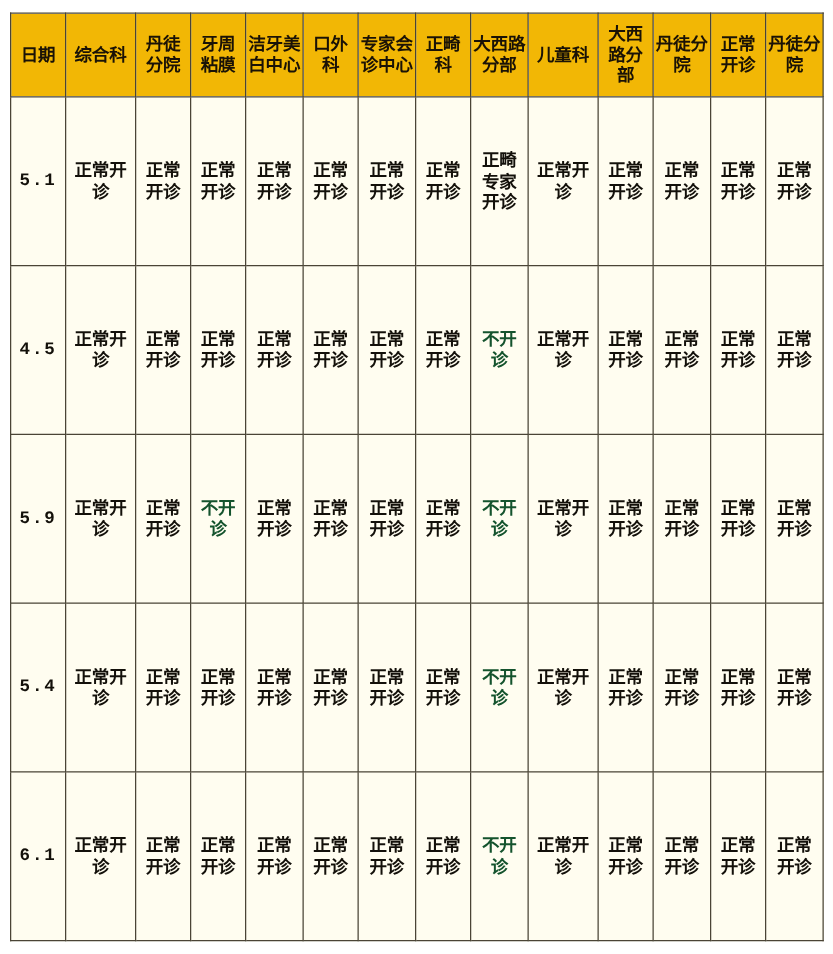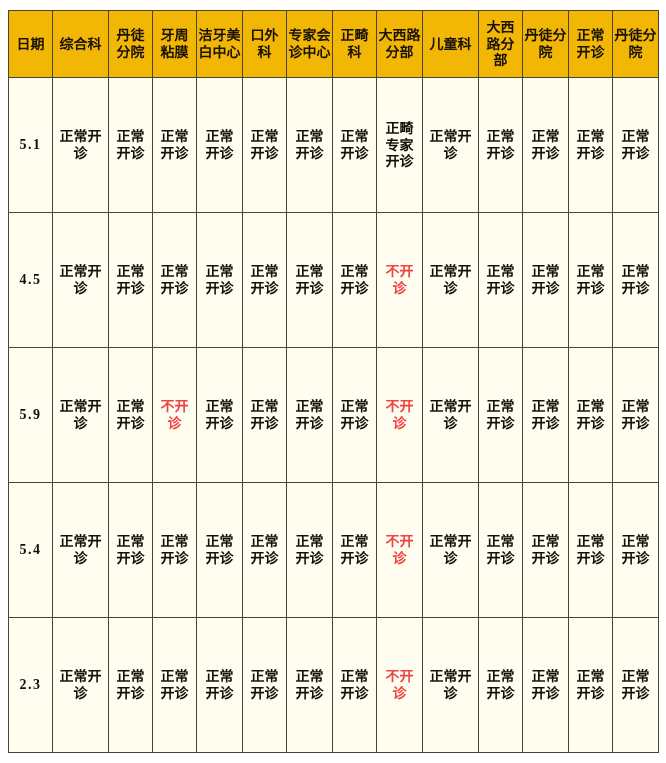--- a/index.html
+++ b/index.html
@@ -61,30 +61,30 @@
     font-size: 14px;
     color: #13100a;
     font-weight: bold;
     padding: 2px 2px;
   }
   tbody td .cell {
     display: block;
   }
 
   td.date-cell {
-    font-family: Liberation Serif, serif;
+    font-family: Liberation Mono, monospace;
     font-size: 14px;
     font-weight: bold;
     letter-spacing: 1.5px;
     color: #13100a;
   }
 
   td.status-closed .cell,
   .closed {
-    color: #ef4444;
+    color: #14532d;
   }
   td.status-open .cell {
     color: #13100a;
   }
 
   
   col.c-date    { width: 44px; }
   col.c-wide    { width: 56px; }
   col.c-narrow  { width: 44px; }
   col.c-mid     { width: 46px; }
@@ -319,21 +319,21 @@
             <span class="cell">正常开诊</span>
           </td>
           <td class="status-open">
             <span class="cell">正常开诊</span>
           </td>
           <td class="status-open">
             <span class="cell">正常开诊</span>
           </td>
         </tr>
         <tr>
-          <td class="date-cell">2.3</td>
+          <td class="date-cell">6.1</td>
           <td class="status-open">
             <span class="cell">正常开诊</span>
           </td>
           <td class="status-open">
             <span class="cell">正常开诊</span>
           </td>
           <td class="status-open">
             <span class="cell">正常开诊</span>
           </td>
           <td class="status-open">

